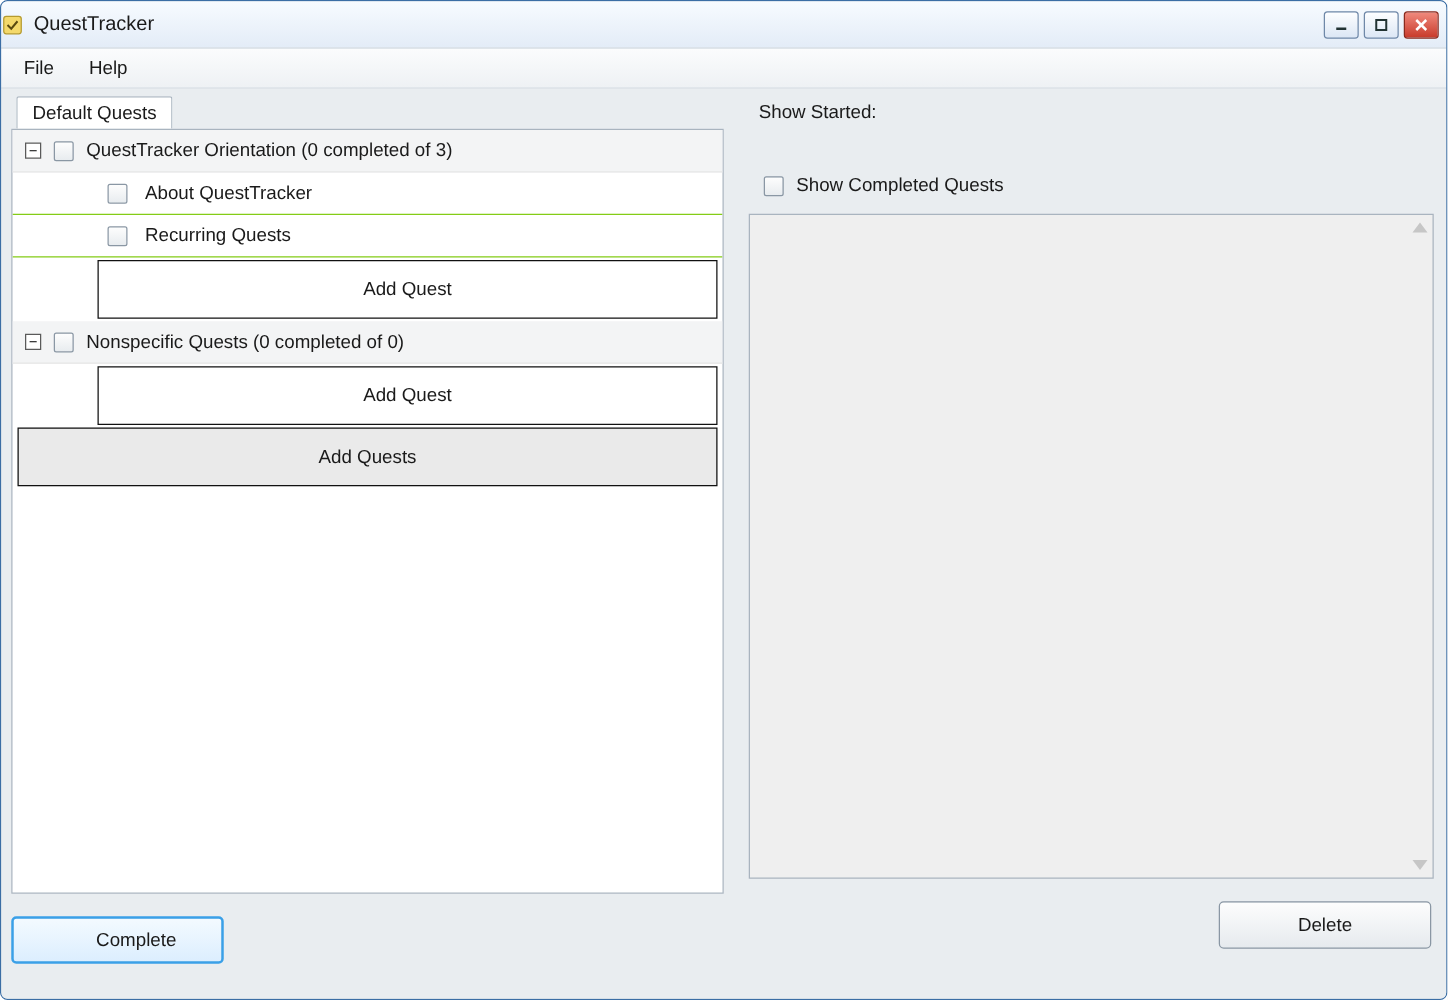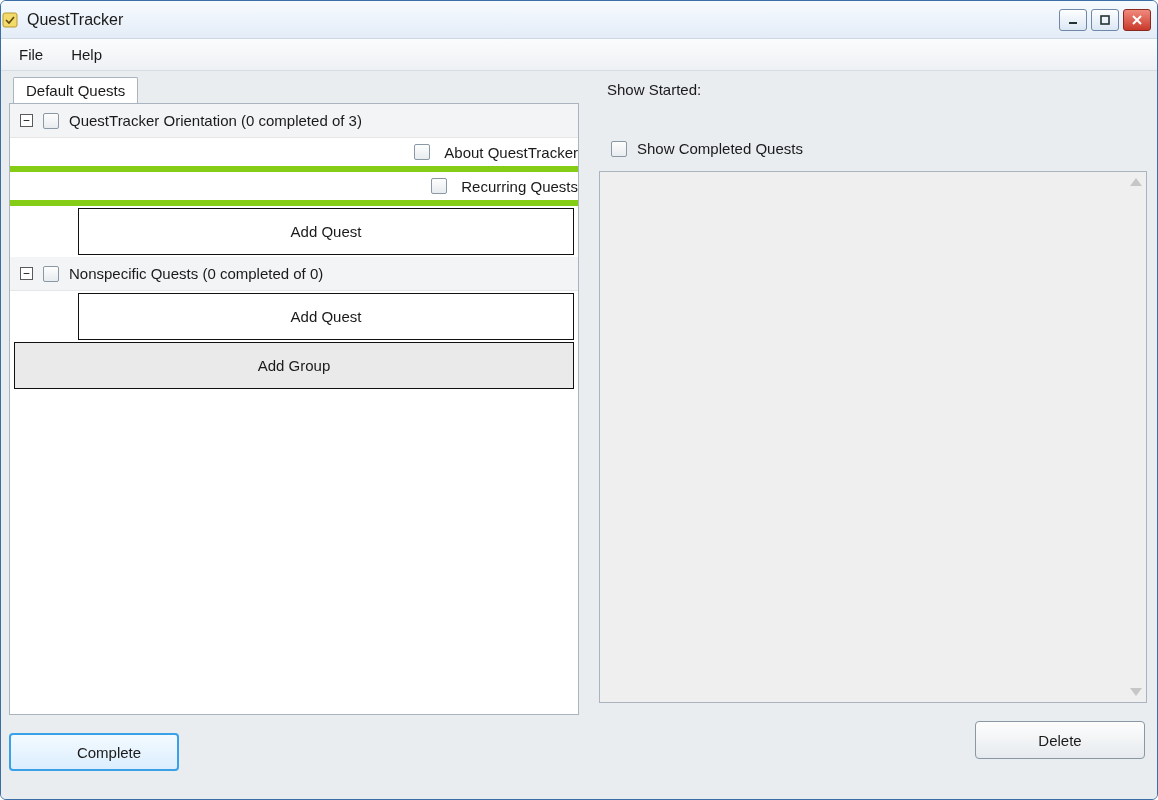--- a/index.html
+++ b/index.html
@@ -115,24 +115,23 @@
     width: 16px; height: 16px;
     border: 1px solid #8a97a4;
     background: linear-gradient(#fdfdfd, #e8ecef);
     border-radius: 2px;
     cursor: default;
   }
   .tree-label { font-size: 15px; }
   .item-row {
     display: flex; align-items: center;
     height: 34px;
-    padding-left: 28px;
+    padding-left: 76px;
     gap: 14px;
-    border-bottom: 6px solid #84cc16;
-    justify-content: flex-end;
+    border-bottom: 1px solid #84cc16;
   }
   .wide-btn {
     display: flex; align-items: center; justify-content: center;
     height: 47px;
     border: 1px solid #111;
     background: #fff;
     font-size: 15px;
     cursor: default;
   }
   .add-quest-row {
@@ -272,21 +271,21 @@
         </div>
         <div class="wide-btn add-quest-row">Add Quest</div>
 
         <div class="group-row">
           <span class="expander">−</span>
           <span class="chk"></span>
           <span class="tree-label">Nonspecific Quests (0 completed of 0)</span>
         </div>
         <div class="wide-btn add-quest-row">Add Quest</div>
 
-        <div class="wide-btn add-group-row">Add Group</div>
+        <div class="wide-btn add-group-row">Add Quests</div>
 
       </div>
 
       <div class="left-bottom">
         <div class="action-btn primary">Complete</div>
       </div>
     </div>
 
     <div class="right-pane">
       <div class="date-label">Show Started:</div>

